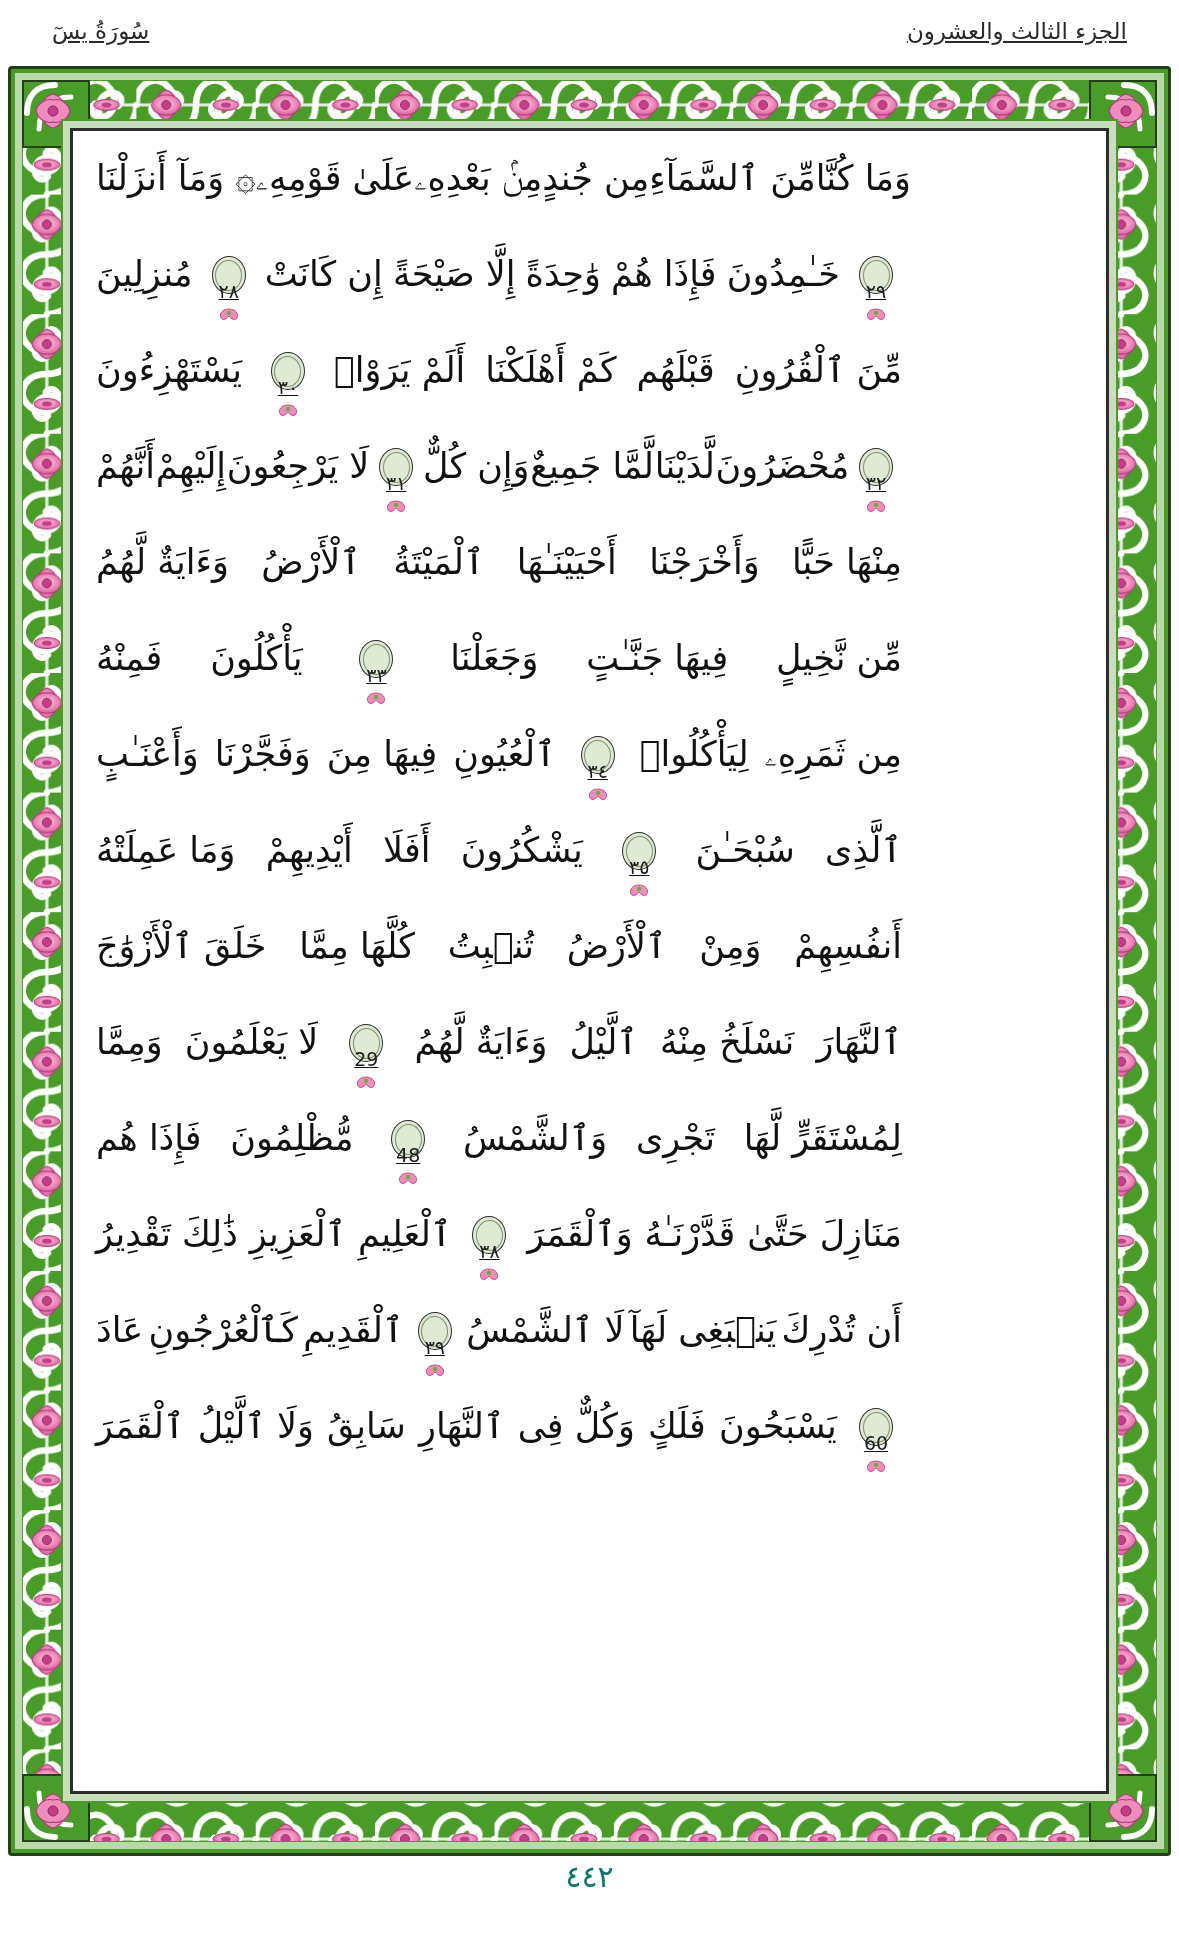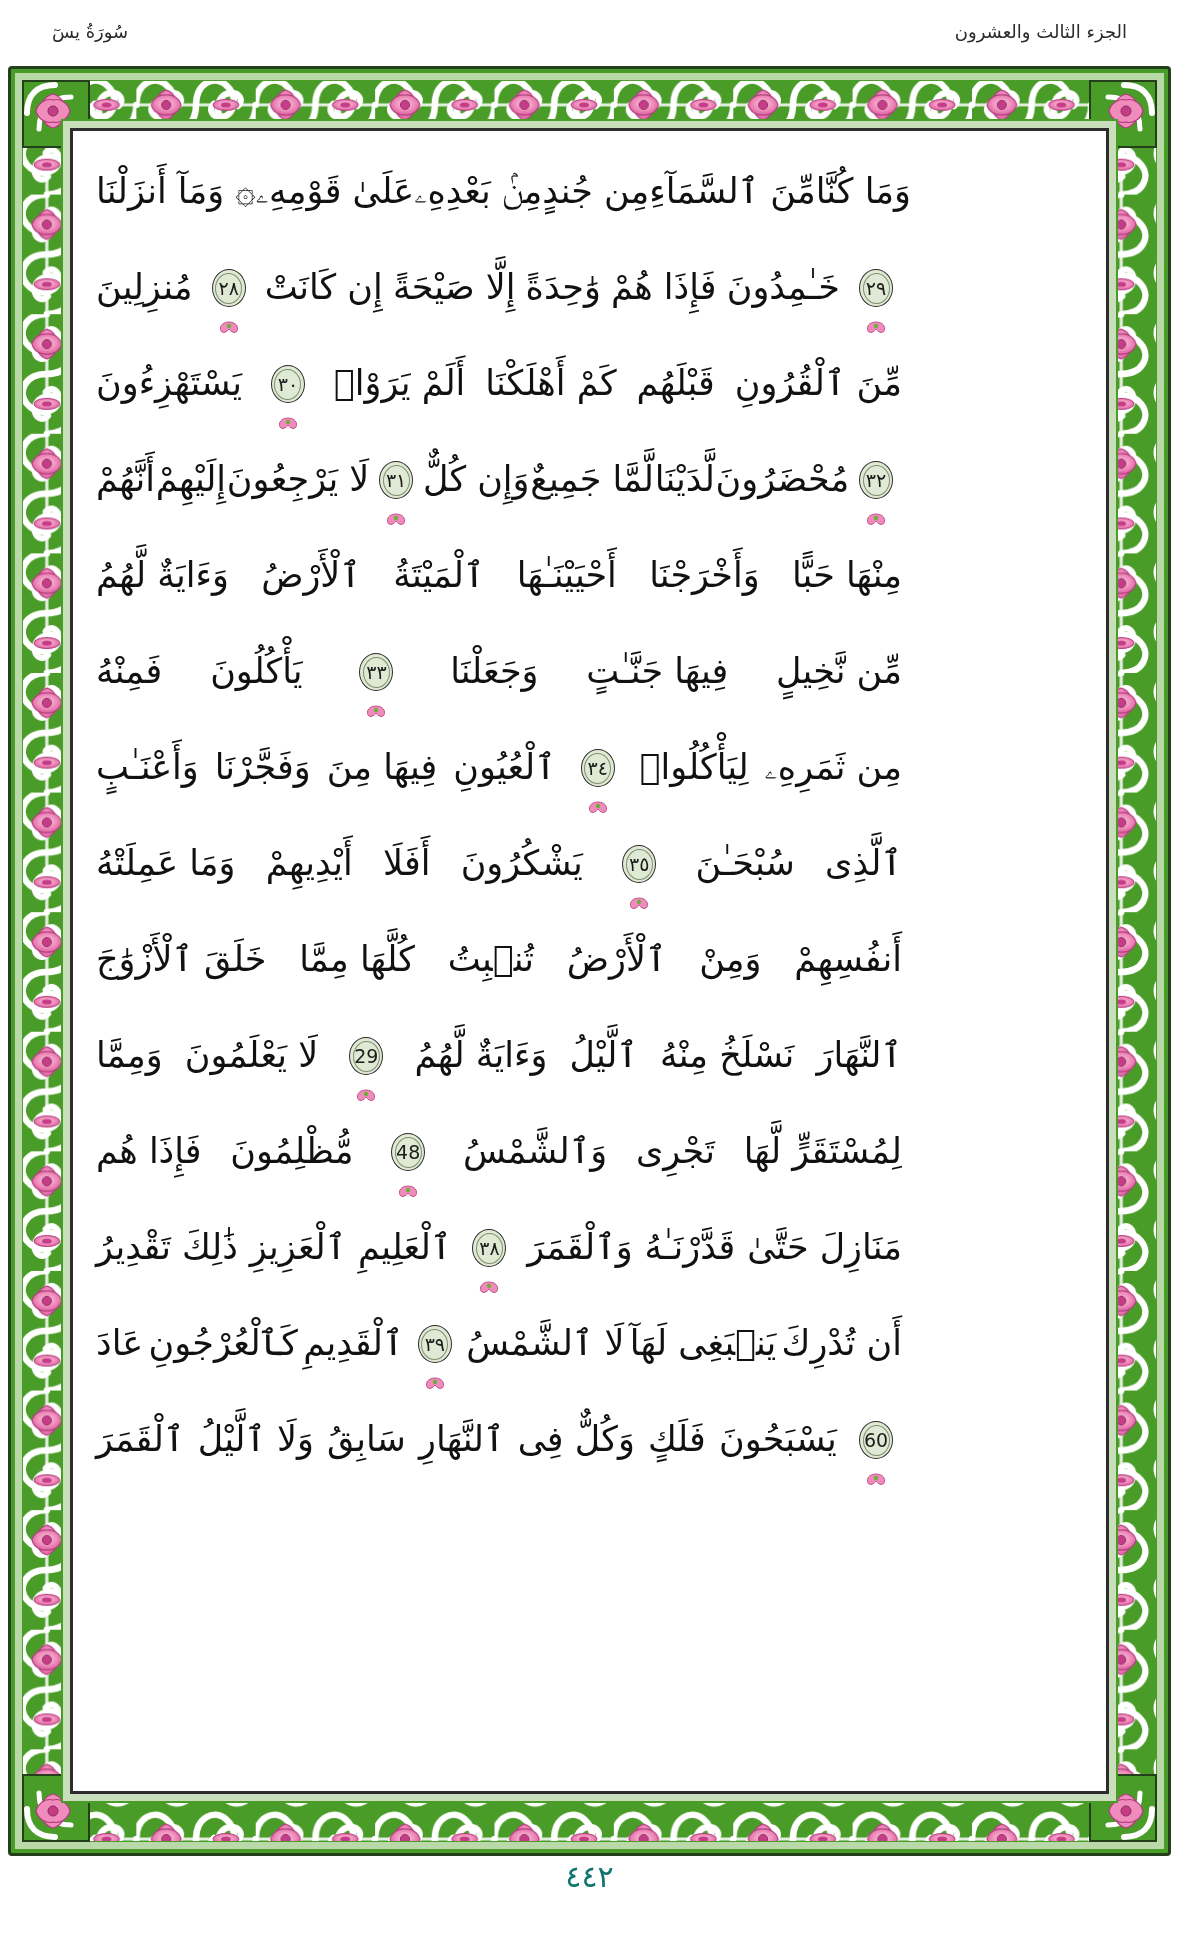--- a/index.html
+++ b/index.html
@@ -12,24 +12,25 @@
   }
 
   
   .page-header{
     position:absolute;top:0;left:0;width:1179px;height:62px;
     display:flex;align-items:center;justify-content:space-between;
     padding:0 52px;box-sizing:border-box;
     direction:rtl;
   }
   .hdr-text{
-    font-size:18px;color:#2b2b2b;
+    font-size:23px;color:#2b2b2b;
     font-family:"DejaVu Sans","Liberation Sans",sans-serif;
     letter-spacing:0;white-space:nowrap;
     font-weight:500;
+    text-decoration:underline;
   }
 
   
   .frame-outer{
     position:absolute;top:66px;left:8px;
     width:1163px;height:1790px;
     box-sizing:border-box;
   }
   .frame-band{
     position:absolute;inset:0;
@@ -67,21 +68,21 @@
     position:absolute;width:74px;height:74px;pointer-events:none;
   }
   .cf-tl{top:8px;left:8px;}
   .cf-tr{top:8px;right:8px;}
   .cf-bl{bottom:8px;left:8px;}
   .cf-br{bottom:8px;right:8px;}
 
   
   .text-block{
     position:absolute;
-    top:151px;left:96px;
+    top:138px;left:96px;
     width:806px;height:1330px;
     direction:rtl;
     text-align:justify;
     display:flex;flex-direction:column;justify-content:space-between;
   }
   .qline{
     display:flex;flex-direction:row-reverse;
     align-items:center;justify-content:space-between;
     white-space:nowrap;
     font-family:"DejaVu Sans","Liberation Sans",sans-serif;
@@ -95,26 +96,27 @@
   .qline > .seg{
     flex:0 0 auto;
     letter-spacing:0;
   }
   
   .qline.stretch{justify-content:space-between;}
 
   
   .ayah{
     display:inline-flex;
-    align-items:center;justify-content:center;
+    align-items:flex-end;justify-content:center;
     position:relative;
     width:42px;height:52px;
     margin:0 5px;
     vertical-align:middle;
     flex:0 0 auto;
+    text-decoration:underline;
   }
   .ayah .oval{
     position:absolute;left:4px;top:7px;
     width:34px;height:38px;
     border:1.6px solid #2d2d2d;
     border-radius:50%/50%;
     background:#dfe9d4;
     box-sizing:border-box;
   }
   .ayah .oval::after{

